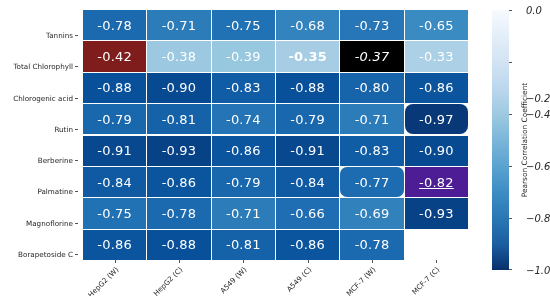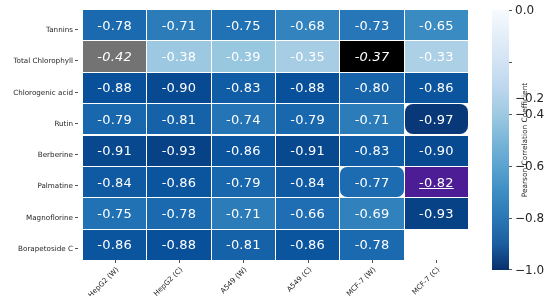--- a/index.html
+++ b/index.html
@@ -53,21 +53,21 @@
     font-size: 13px;
     letter-spacing: 0.2px;
     line-height: 1;
     white-space: nowrap;
   }
 
   
   #ylabels {
     position: absolute;
     left: 0px;
-    top: 14px;
+    top: 20px;
     width: 78px;
     height: 250px;
     display: grid;
     grid-template-rows: repeat(8, 1fr);
   }
   .ylabel {
     display: flex;
     align-items: center;
     justify-content: flex-end;
     font-size: 7.2px;
@@ -144,25 +144,26 @@
   }
   .cb-tick {
     position: absolute;
     left: 17px;
     width: 3px;
     height: 1px;
     background: #555555;
   }
   .cb-ticklabel {
     position: absolute;
-    left: 23px;
-    font-size: 12px;
+    left: 34px;
+    font-size: 10px;
     color: #262626;
     transform: translateY(-50%);
     white-space: nowrap;
+    font-style: italic;
   }
   #cb-title {
     position: absolute;
     left: 524px;
     top: 140px;
     font-size: 7.4px;
     color: #262626;
     white-space: nowrap;
     transform-origin: center center;
     transform: translate(-50%, -50%) rotate(-90deg);
@@ -221,30 +222,30 @@
         </div>
         <div class="cell" style="background: rgb(51, 131, 191);">
           <span>-0.68</span>
         </div>
         <div class="cell" style="background: rgb(38, 118, 184);">
           <span>-0.73</span>
         </div>
         <div class="cell" style="background: rgb(59, 139, 195);">
           <span>-0.65</span>
         </div>
-        <div class="cell" style="background: #737373; font-style: italic;">
+        <div class="cell" style="background: #7f1d1d;">
           <span>-0.42</span>
         </div>
         <div class="cell" style="background: rgb(156, 201, 225);">
           <span>-0.38</span>
         </div>
         <div class="cell" style="background: rgb(152, 199, 224);">
           <span>-0.39</span>
         </div>
-        <div class="cell" style="background: rgb(166, 205, 228);">
+        <div class="cell" style="background: rgb(166, 205, 228); font-weight: bold;">
           <span>-0.35</span>
         </div>
         <div class="cell" style="background: #000000; font-style: italic;">
           <span>-0.37</span>
         </div>
         <div class="cell" style="background: rgb(172, 208, 230);">
           <span>-0.33</span>
         </div>
         <div class="cell" style="background: rgb(8, 80, 154);">
           <span>-0.88</span>

